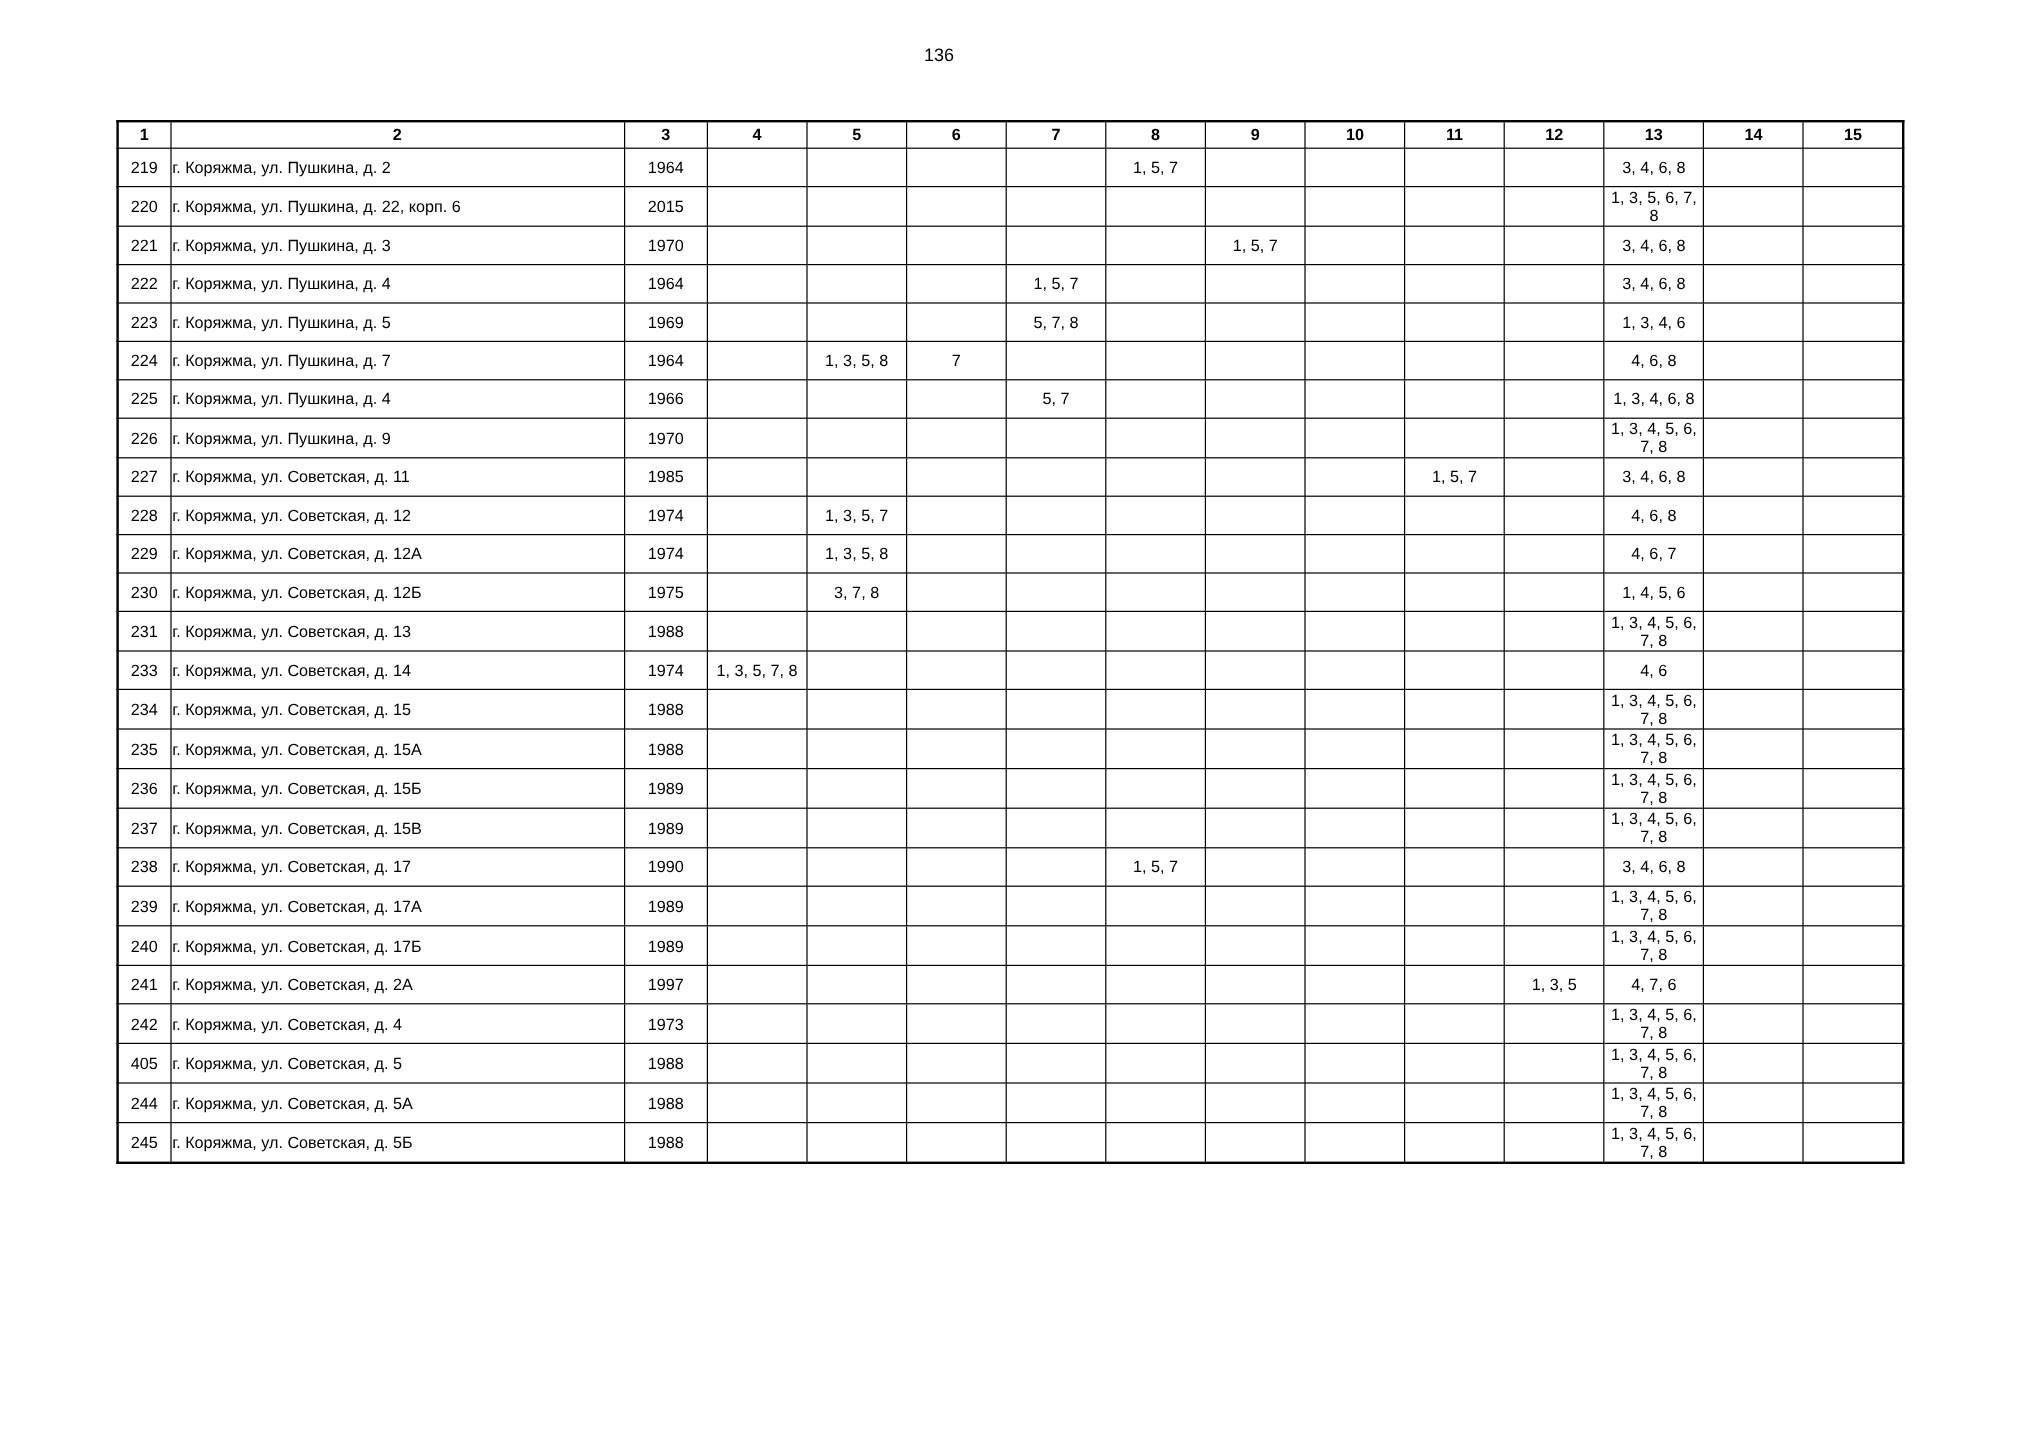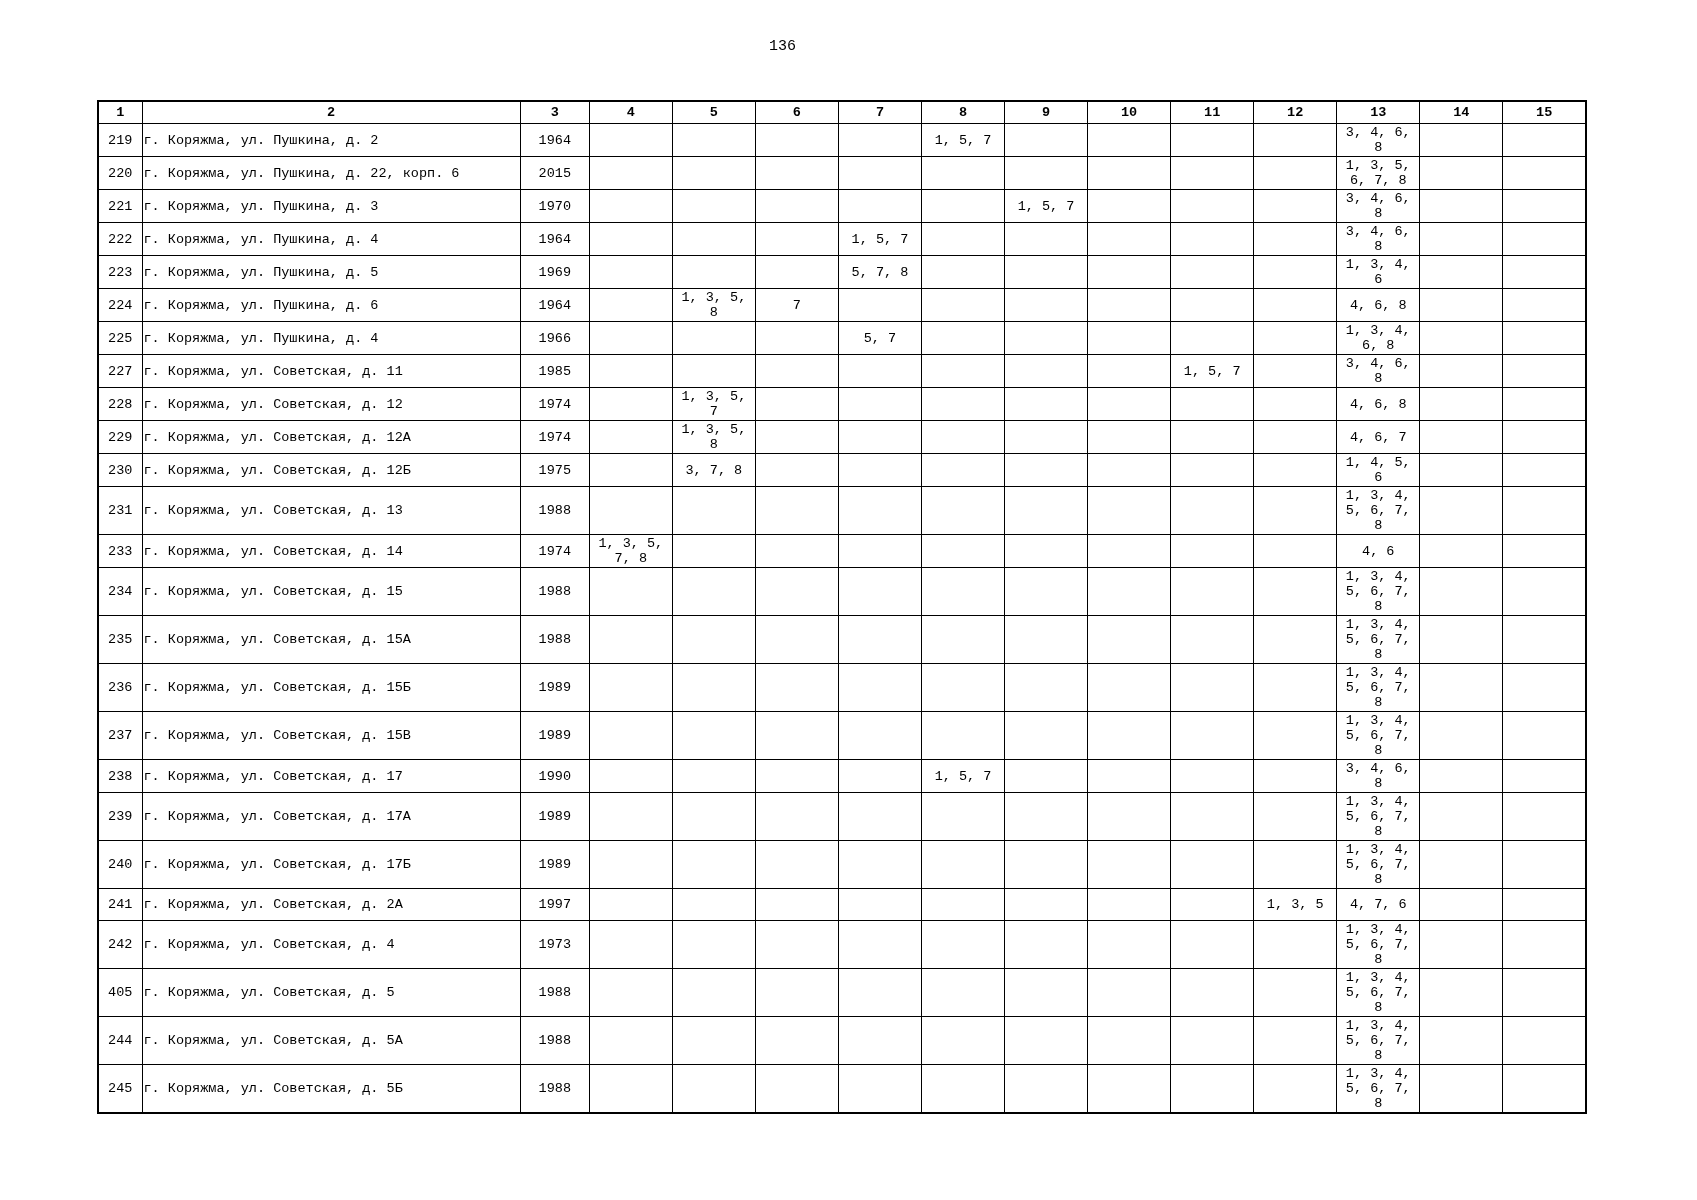--- a/index.html
+++ b/index.html
@@ -5,21 +5,21 @@
   html, body {
     margin: 0;
     padding: 0;
     background: #ffffff;
   }
   .page {
     position: relative;
     width: 1697px;
     height: 1200px;
     background: #ffffff;
-    font-family: Liberation Mono, monospace;
+    font-family: Liberation Sans, sans-serif;
     color: #000000;
     overflow: hidden;
   }
   .page-number {
     position: absolute;
     top: 38px;
     left: 0;
     width: 1565px;
     text-align: center;
     font-size: 15px;
@@ -182,21 +182,21 @@
           <td></td>
           <td></td>
           <td></td>
           <td></td>
           <td>1, 3, 4, 6</td>
           <td></td>
           <td></td>
         </tr>
         <tr>
           <td>224</td>
-          <td class="addr">г. Коряжма, ул. Пушкина, д. 6</td>
+          <td class="addr">г. Коряжма, ул. Пушкина, д. 7</td>
           <td>1964</td>
           <td></td>
           <td>1, 3, 5, 8</td>
           <td>7</td>
           <td></td>
           <td></td>
           <td></td>
           <td></td>
           <td></td>
           <td></td>
@@ -211,20 +211,37 @@
           <td></td>
           <td></td>
           <td></td>
           <td>5, 7</td>
           <td></td>
           <td></td>
           <td></td>
           <td></td>
           <td></td>
           <td>1, 3, 4, 6, 8</td>
+          <td></td>
+          <td></td>
+        </tr>
+        <tr>
+          <td>226</td>
+          <td class="addr">г. Коряжма, ул. Пушкина, д. 9</td>
+          <td>1970</td>
+          <td></td>
+          <td></td>
+          <td></td>
+          <td></td>
+          <td></td>
+          <td></td>
+          <td></td>
+          <td></td>
+          <td></td>
+          <td>1, 3, 4, 5, 6, 7, 8</td>
           <td></td>
           <td></td>
         </tr>
         <tr>
           <td>227</td>
           <td class="addr">г. Коряжма, ул. Советская, д. 11</td>
           <td>1985</td>
           <td></td>
           <td></td>
           <td></td>

